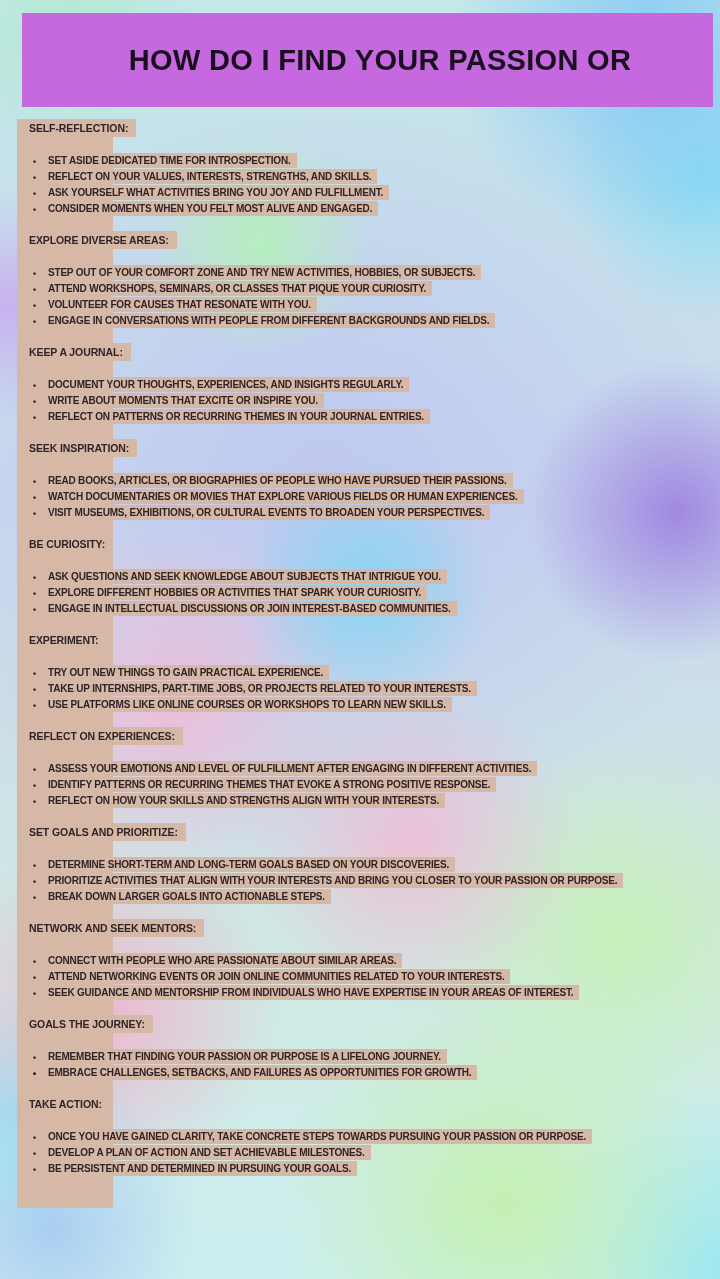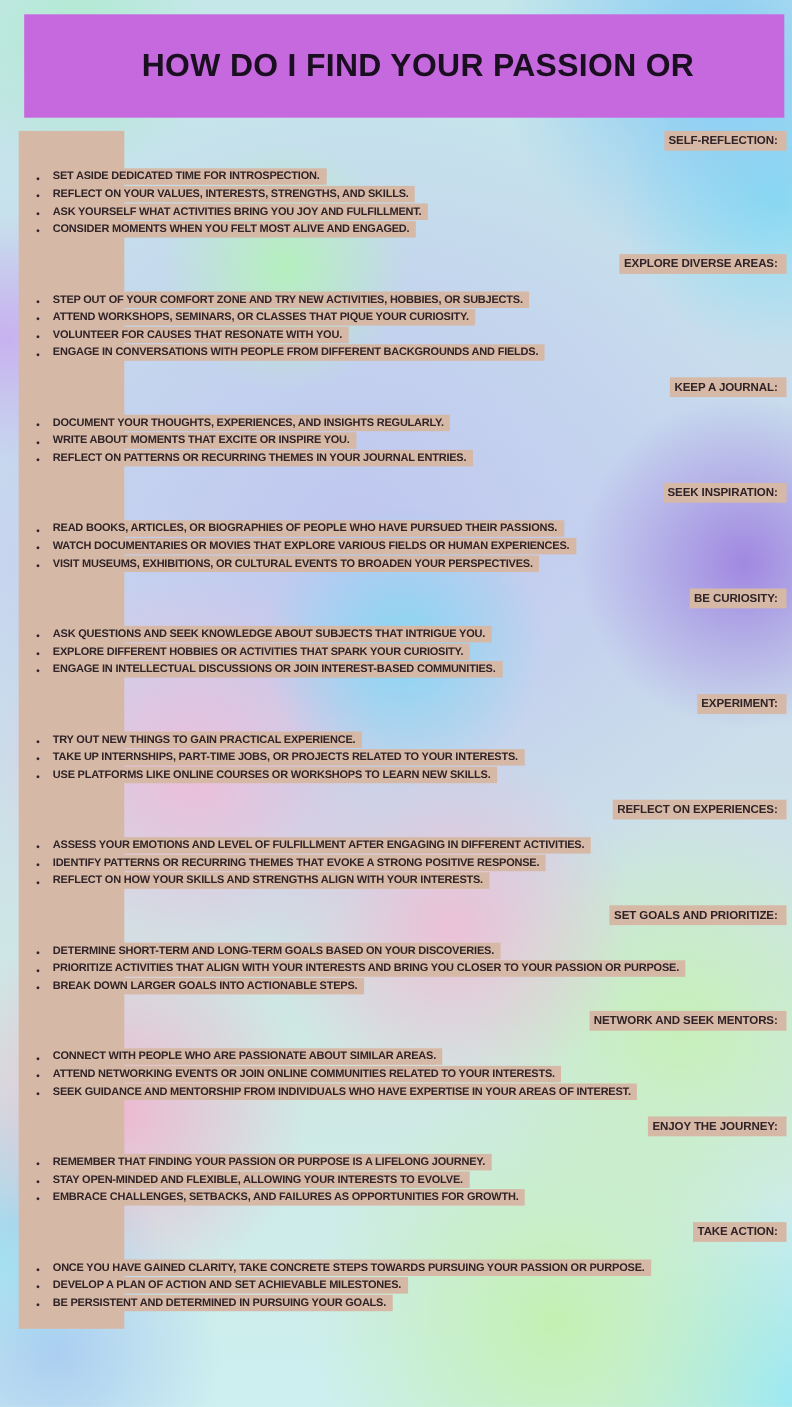--- a/index.html
+++ b/index.html
@@ -40,21 +40,20 @@
     position:absolute; left:17px; top:119px; width:96px; height:1089px;
     background:var(--hl,#d6b8a6); z-index:0;
   }
   .content {
     position:absolute; left:25px; top:121px; width:690px; z-index:1;
     color:var(--text,#2f2327);
   }
   .content h2 {
     margin:0 0 17px 0; font-size:10.5px; line-height:15px; font-weight:700;
     letter-spacing:-.1px;
-    text-align:right;
   }
   .content h2 .hl { padding:3px 8px 3px 4px; }
   .content ul { list-style:none; margin:0 0 16px 0; padding:0 0 0 7px; }
   .content li {
     position:relative; padding-left:14px; line-height:16px;
     font-size:10px; font-weight:700; letter-spacing:-.2px;
   }
   .content li .dot { position:absolute; left:1px; top:1px; font-size:9px; }
   .hl {
     background:var(--hl,#d6b8a6);
@@ -139,24 +138,24 @@
       </section>
       <section>
         <h2><span class="hl">NETWORK AND SEEK MENTORS:</span></h2>
         <ul>
           <li><span class="dot">•</span><span class="hl">CONNECT WITH PEOPLE WHO ARE PASSIONATE ABOUT SIMILAR AREAS.</span></li>
           <li><span class="dot">•</span><span class="hl">ATTEND NETWORKING EVENTS OR JOIN ONLINE COMMUNITIES RELATED TO YOUR INTERESTS.</span></li>
           <li><span class="dot">•</span><span class="hl">SEEK GUIDANCE AND MENTORSHIP FROM INDIVIDUALS WHO HAVE EXPERTISE IN YOUR AREAS OF INTEREST.</span></li>
         </ul>
       </section>
       <section>
-        <h2><span class="hl">ENJOY THE JOURNEY:</span></h2>
+        <h2><span class="hl">GOALS THE JOURNEY:</span></h2>
         <ul>
           <li><span class="dot">•</span><span class="hl">REMEMBER THAT FINDING YOUR PASSION OR PURPOSE IS A LIFELONG JOURNEY.</span></li>
-          <li><span class="dot">•</span><span class="hl">STAY OPEN-MINDED AND FLEXIBLE, ALLOWING YOUR INTERESTS TO EVOLVE.</span></li>
+          <li><span class="dot">•</span></li>
           <li><span class="dot">•</span><span class="hl">EMBRACE CHALLENGES, SETBACKS, AND FAILURES AS OPPORTUNITIES FOR GROWTH.</span></li>
         </ul>
       </section>
       <section>
         <h2><span class="hl">TAKE ACTION:</span></h2>
         <ul>
           <li><span class="dot">•</span><span class="hl">ONCE YOU HAVE GAINED CLARITY, TAKE CONCRETE STEPS TOWARDS PURSUING YOUR PASSION OR PURPOSE.</span></li>
           <li><span class="dot">•</span><span class="hl">DEVELOP A PLAN OF ACTION AND SET ACHIEVABLE MILESTONES.</span></li>
           <li><span class="dot">•</span><span class="hl">BE PERSISTENT AND DETERMINED IN PURSUING YOUR GOALS.</span></li>
         </ul>

